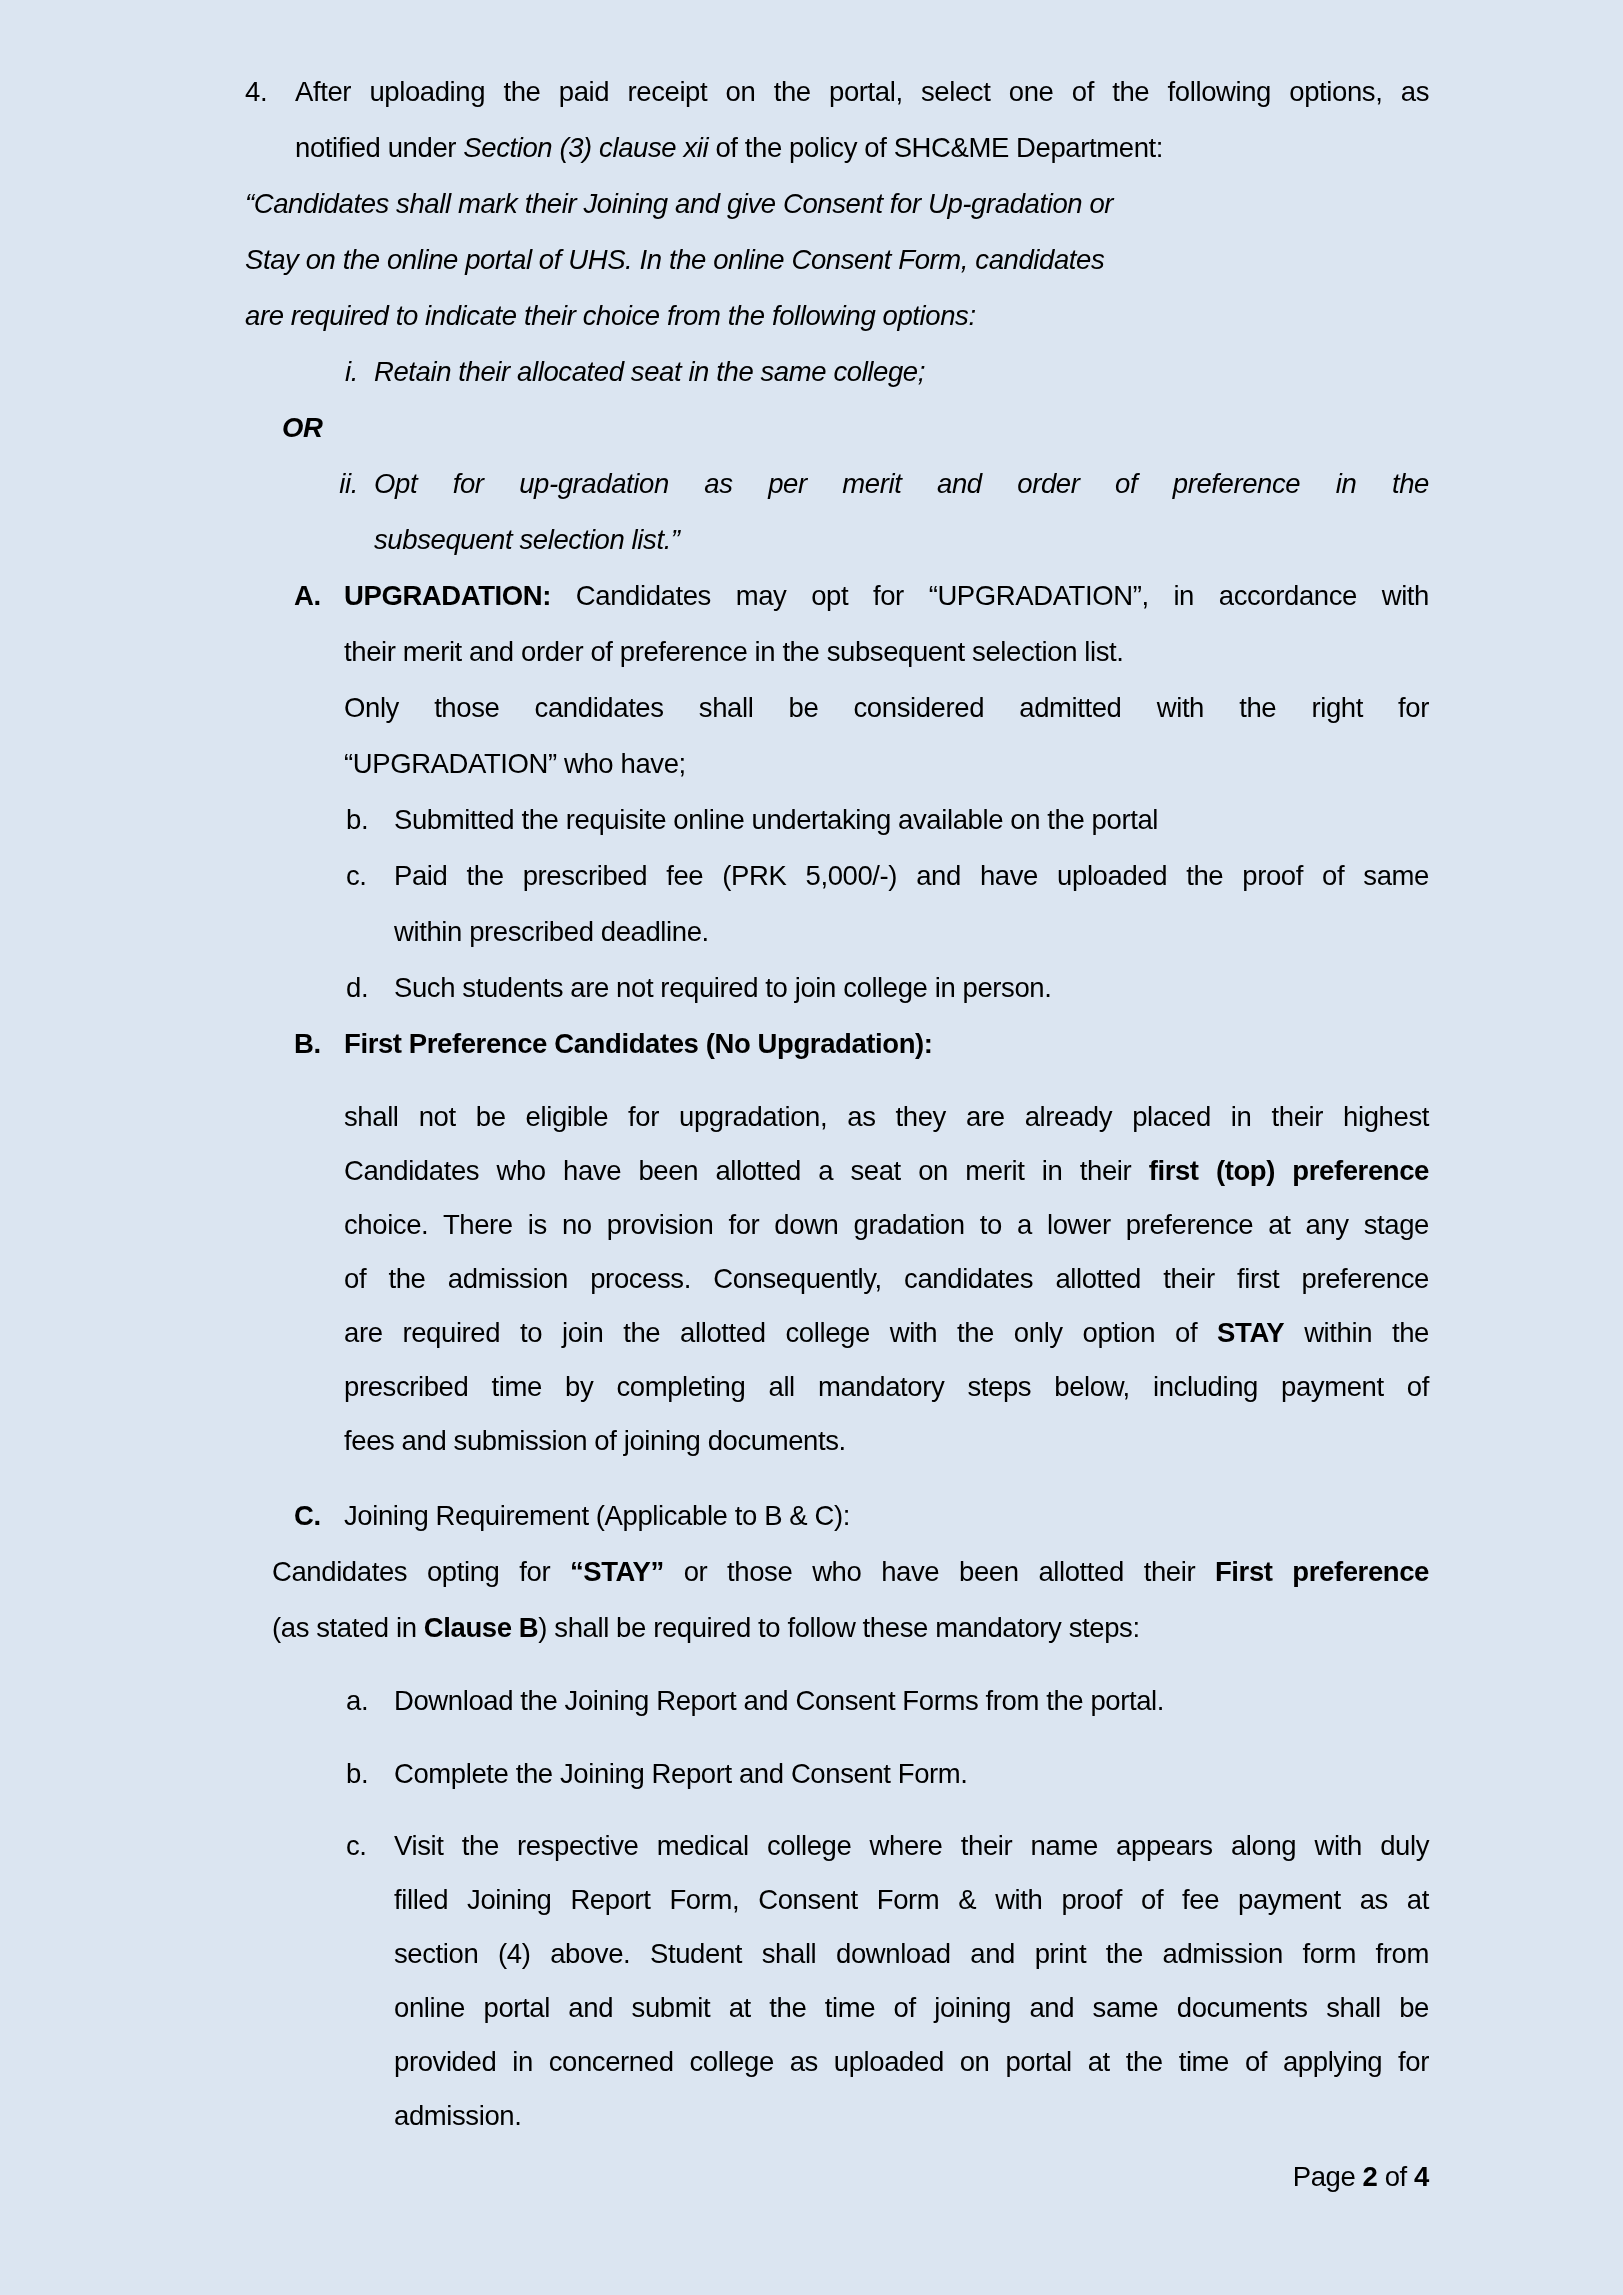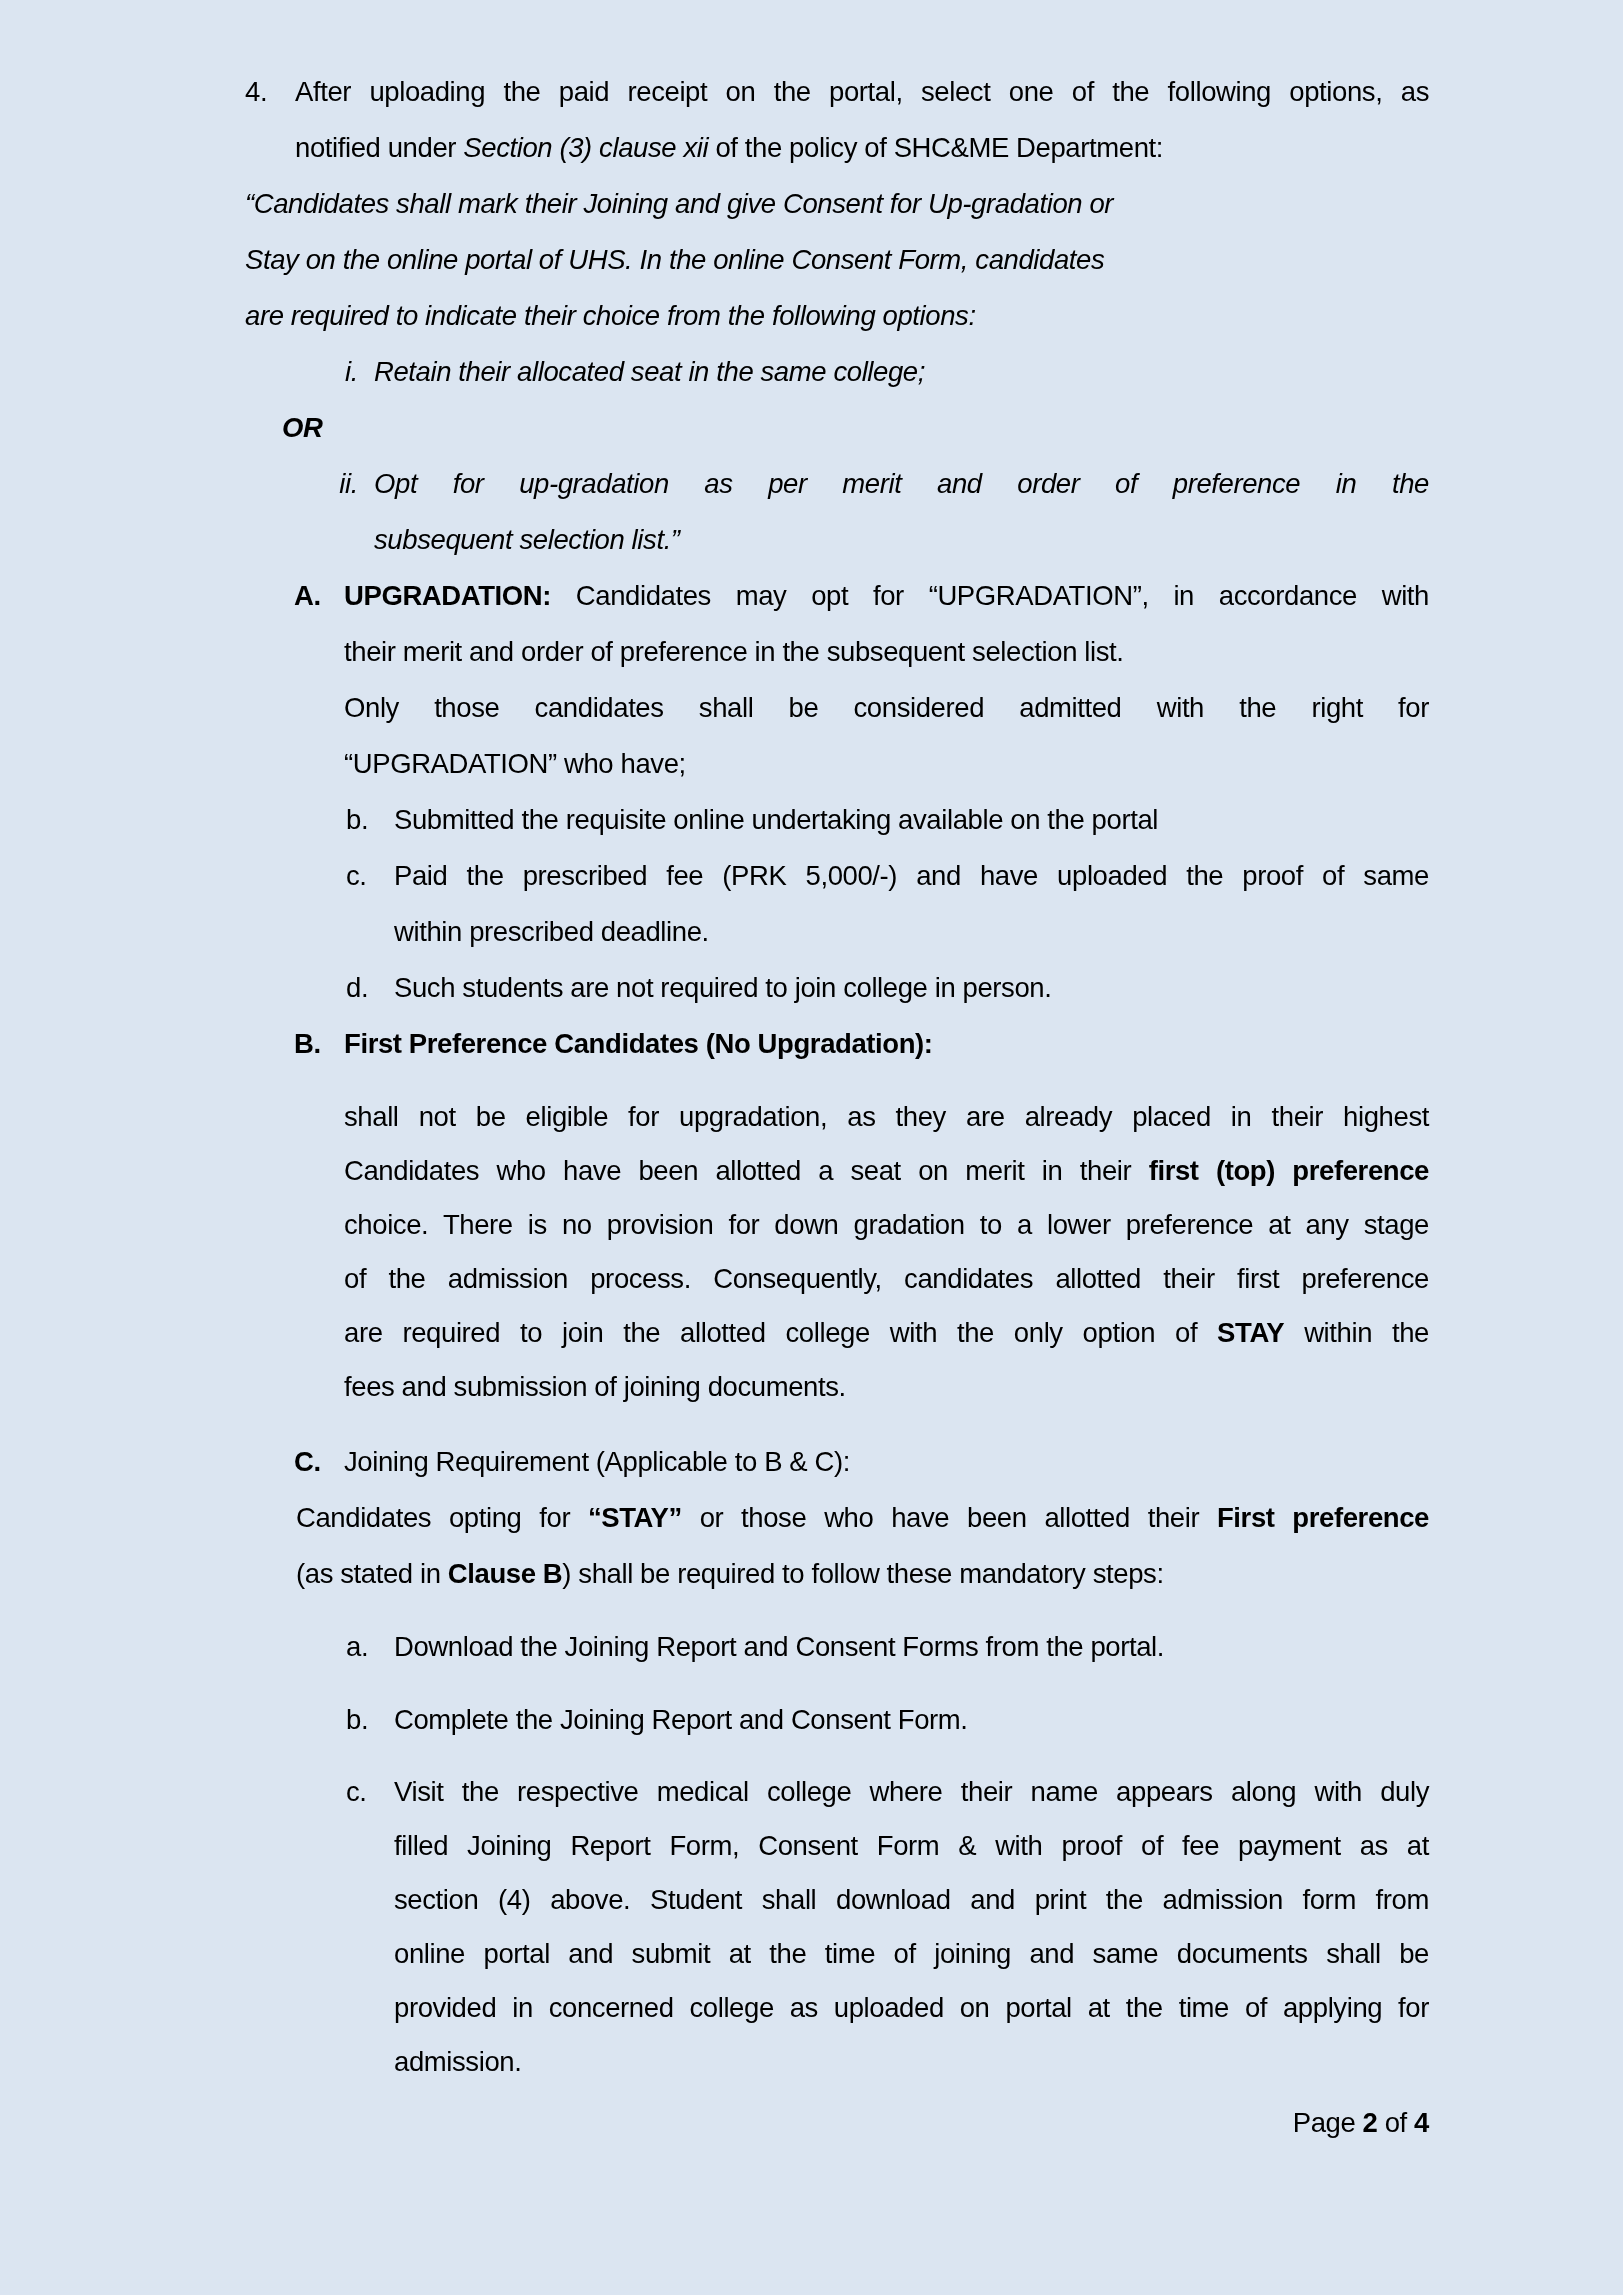--- a/index.html
+++ b/index.html
@@ -49,21 +49,21 @@
   .abc { margin-left: 49px; padding-left: 50px; }
   .abc > .marker { position: absolute; left: 0; top: 0; font-weight: bold; }
 
   
   .para-abc { margin-left: 99px; }
   .bpara { line-height: 54px; margin-top: 18.3px; }
 
   .chead { margin-top: 19.6px; }
 
   
-  .cpara { margin-left: 51px; }
+  .cpara { margin-left: 27px; }
 
   
   .sub, .step { margin-left: 101px; padding-left: 48px; }
   .sub > .marker, .step > .marker { position: absolute; left: 0; top: 0; }
   .step { margin-top: 17px; }
   .stepc { line-height: 54px; }
 
   .footer-line { margin-top: 6.5px; }
   .footer-line .ln { text-align: right; }
 </style>
@@ -147,20 +147,21 @@
           <div class="ln"><span class="seg-b">First Preference Candidates (No Upgradation):</span></div>
         </div>
     </div>
 
     <div class="block para-abc bpara">
         <div class="ln fill"><span>shall not be eligible for upgradation, as they are already placed in their highest</span></div>
         <div class="ln fill"><span>Candidates who have been allotted a seat on merit in their </span><span class="seg-b">first (top) preference</span></div>
         <div class="ln fill"><span>choice. There is no provision for down gradation to a lower preference at any stage</span></div>
         <div class="ln fill"><span>of the admission process. Consequently, candidates allotted their first preference</span></div>
         <div class="ln fill"><span>are required to join the allotted college with the only option of </span><span class="seg-b">STAY</span><span> within the</span></div>
+        <div class="ln fill"><span>prescribed time by completing all mandatory steps below, including payment of</span></div>
         <div class="ln"><span>fees and submission of joining documents.</span></div>
       </div>
 
     <div class="block abc chead">
       <span class="marker">C.</span>
       <div class="body">
           <div class="ln"><span>Joining Requirement (Applicable to B &amp; C):</span></div>
         </div>
     </div>
 

